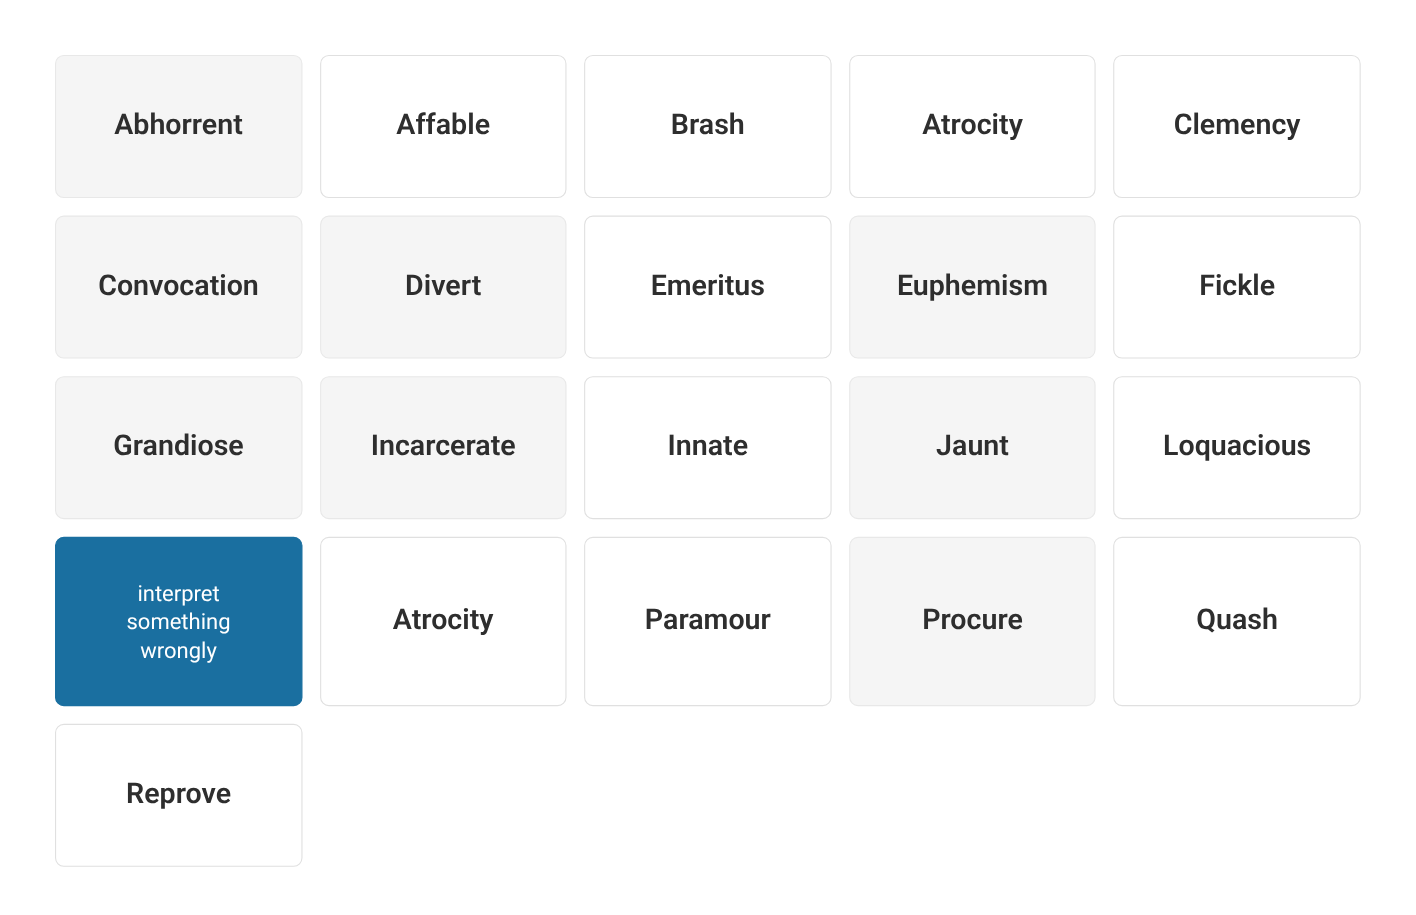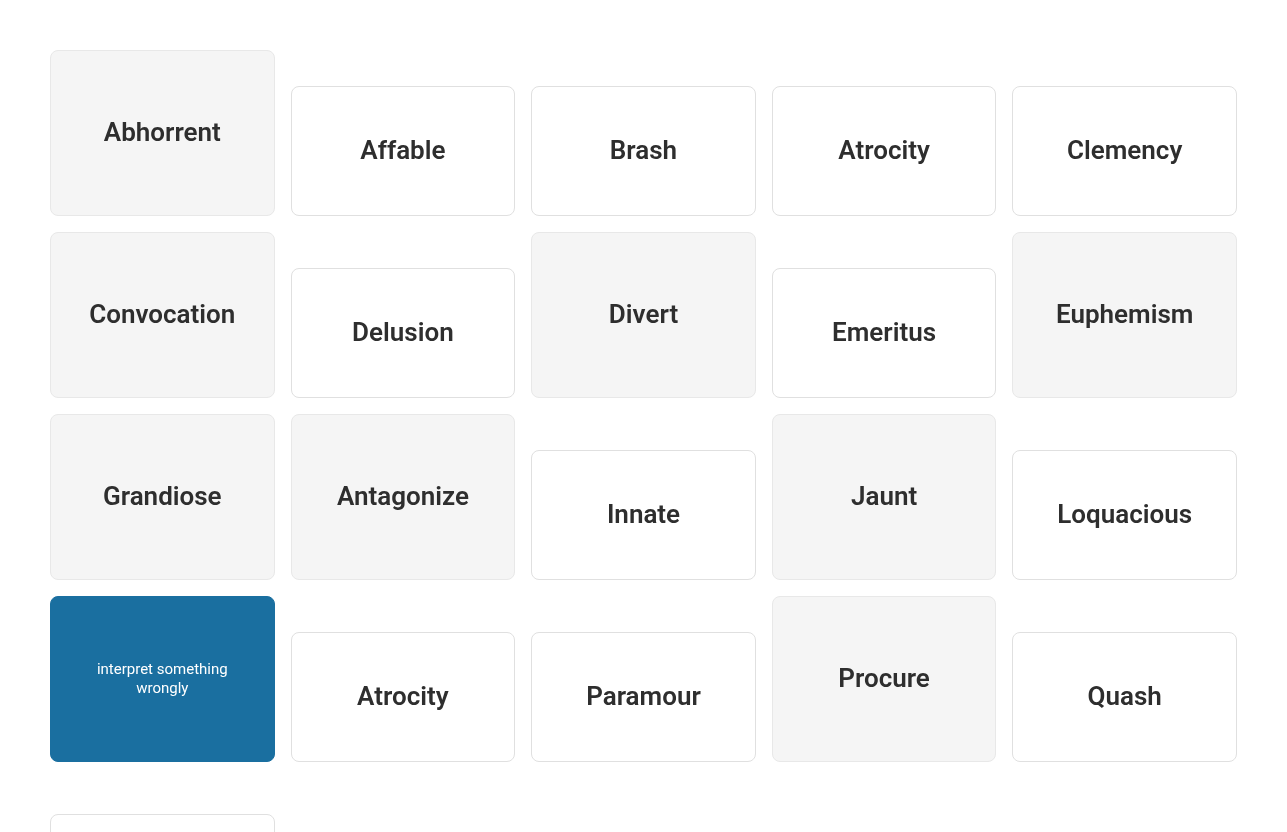--- a/index.html
+++ b/index.html
@@ -31,38 +31,37 @@
       border: 1px solid #e8e8e8;
       background-color: #f5f5f5;
       cursor: pointer;
       padding: 20px;
       text-align: center;
     }
 
     .card--white {
       background-color: #ffffff;
       border: 1px solid #e0e0e0;
-      margin-top: 36px;
     }
 
     .card--highlight {
       background-color: #1a6fa0;
       border: 1px solid #1a6fa0;
     }
 
     .card__label {
       font-size: 26px;
       font-weight: 600;
       color: #2e2e2e;
       line-height: 1.3;
     }
 
     .card--highlight .card__label {
       color: #ffffff;
-      font-size: 15px;
+      font-size: 20px;
       font-weight: 400;
     }
   </style>
 </head>
 <body>
 
 <div class="grid">
 <div class="card">
       <span class="card__label">Abhorrent</span>
     </div>
@@ -74,37 +73,37 @@
     </div>
     <div class="card card--white">
       <span class="card__label">Atrocity</span>
     </div>
     <div class="card card--white">
       <span class="card__label">Clemency</span>
     </div>
     <div class="card">
       <span class="card__label">Convocation</span>
     </div>
-    <div class="card card--white">
-      <span class="card__label">Delusion</span>
-    </div>
     <div class="card">
       <span class="card__label">Divert</span>
     </div>
     <div class="card card--white">
       <span class="card__label">Emeritus</span>
     </div>
     <div class="card">
       <span class="card__label">Euphemism</span>
     </div>
+    <div class="card card--white">
+      <span class="card__label">Fickle</span>
+    </div>
     <div class="card">
       <span class="card__label">Grandiose</span>
     </div>
     <div class="card">
-      <span class="card__label">Antagonize</span>
+      <span class="card__label">Incarcerate</span>
     </div>
     <div class="card card--white">
       <span class="card__label">Innate</span>
     </div>
     <div class="card">
       <span class="card__label">Jaunt</span>
     </div>
     <div class="card card--white">
       <span class="card__label">Loquacious</span>
     </div>

